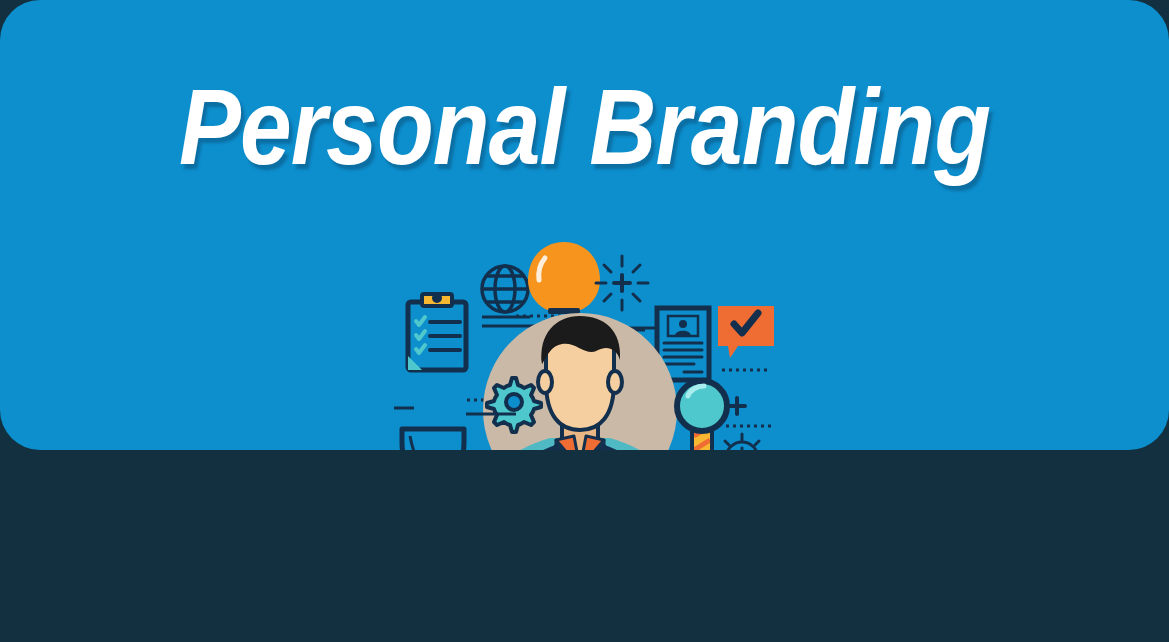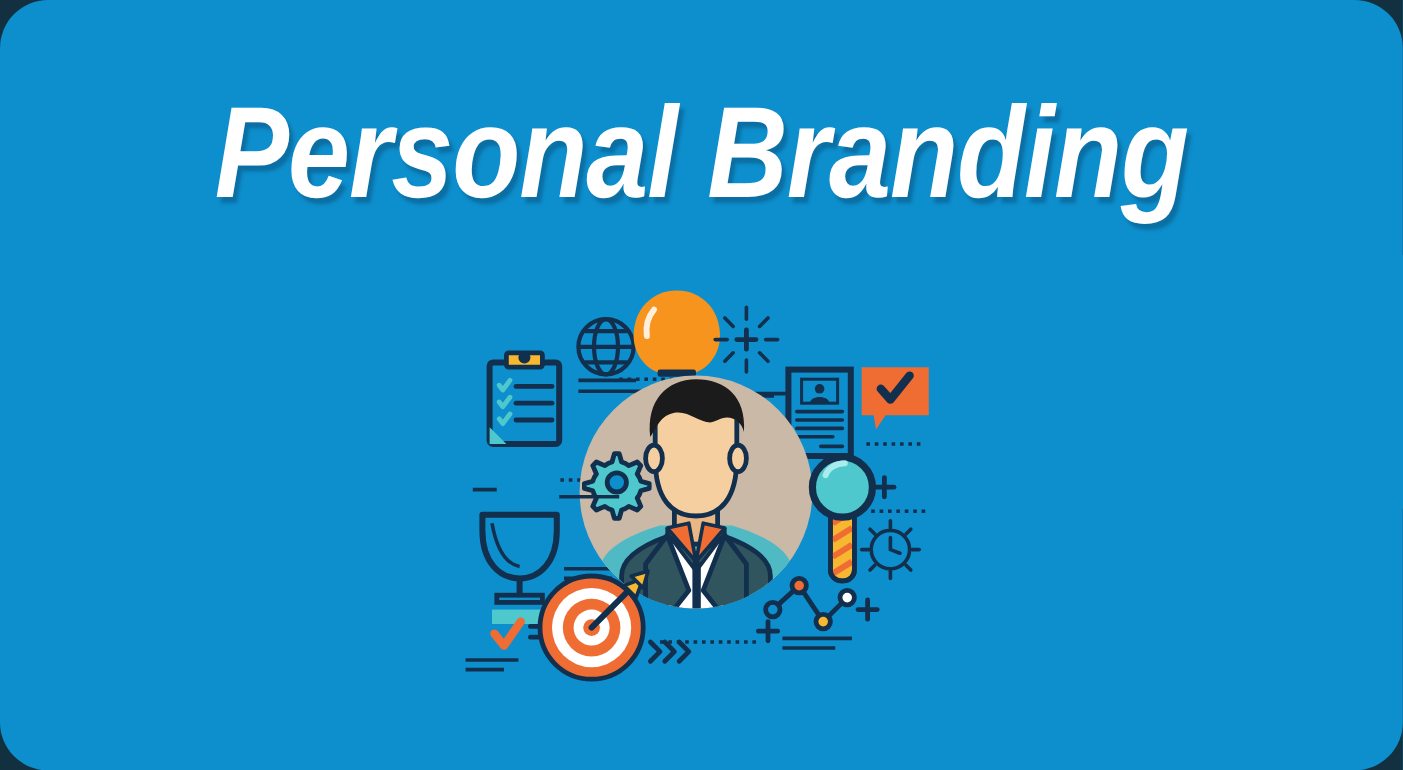--- a/index.html
+++ b/index.html
@@ -3,21 +3,21 @@
 <meta charset="utf-8">
 <style>
   html,body{margin:0;padding:0;}
   body{
     width:1169px;height:642px;
     background:#12303f;
     font-family:"Liberation Sans", sans-serif;
     overflow:hidden;
   }
   #card{
-    position:absolute;left:0;top:0;width:1169px;height:642px;
+    position:absolute;left:0;top:0;width:1169px;height:450px;
     background:#0d8ecd;
     border-radius:40px;
     overflow:hidden;
   }
   #title{
     position:absolute;
     left:0;top:70px;width:1169px;
     text-align:center;
     font-family:"Liberation Sans", sans-serif;
     font-weight:bold;

